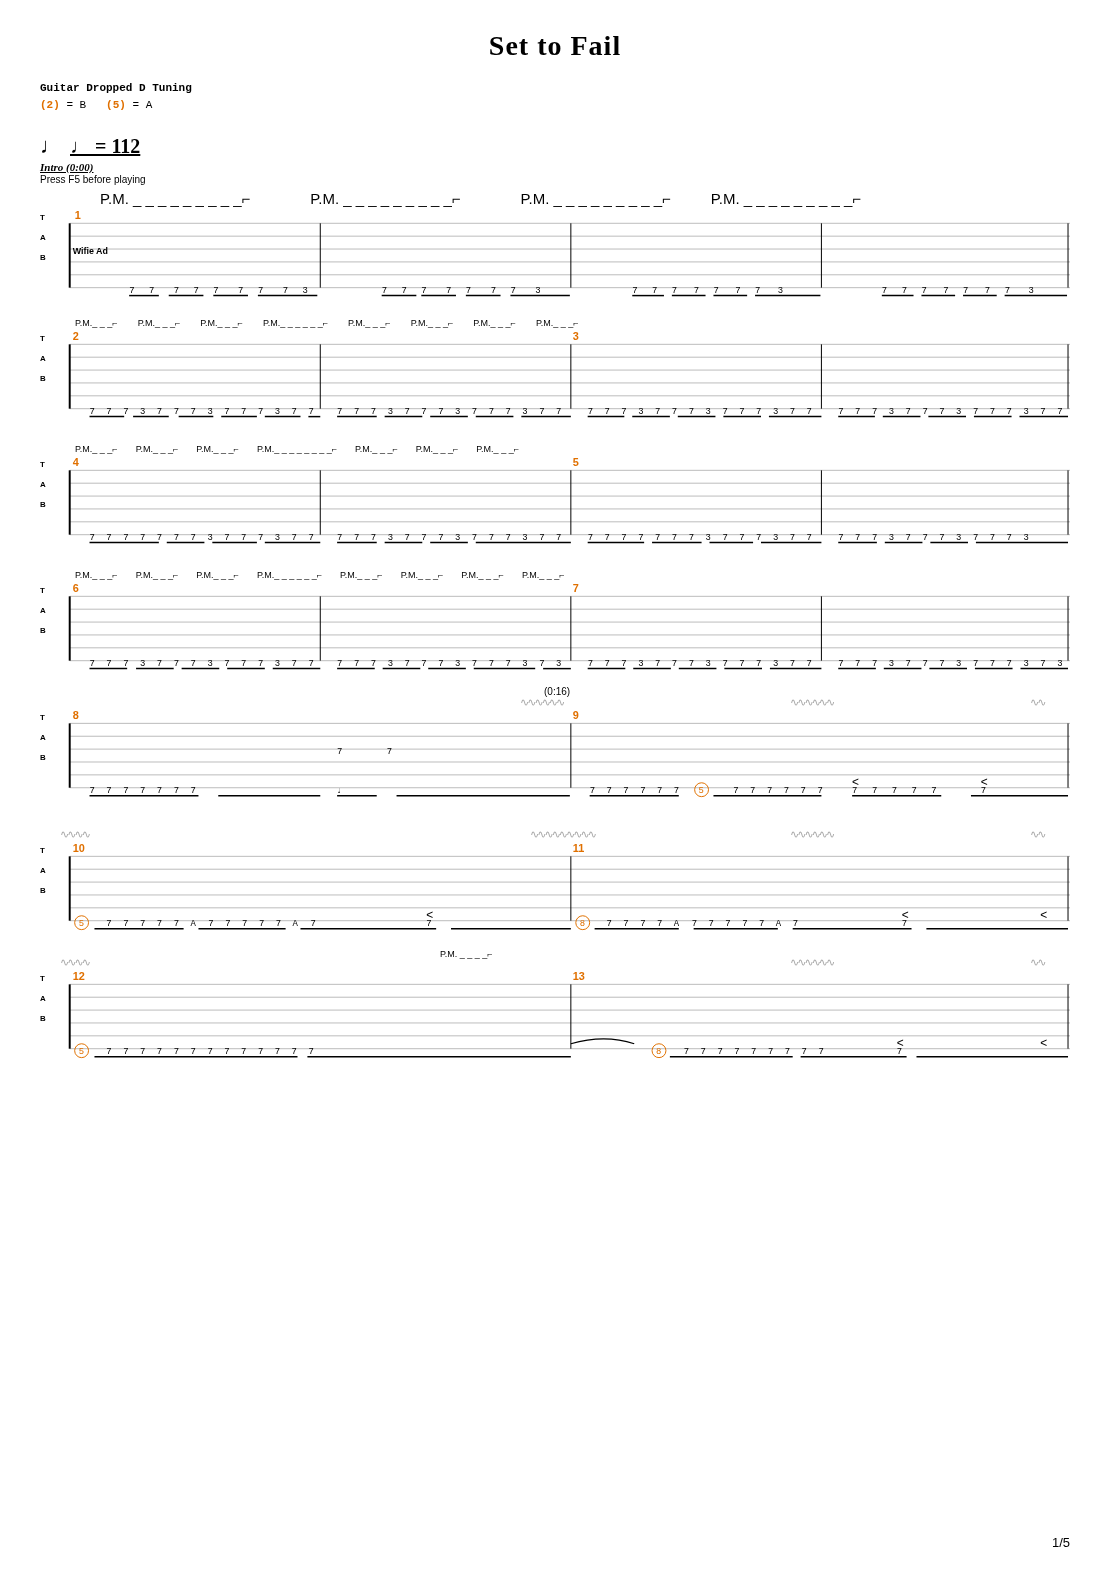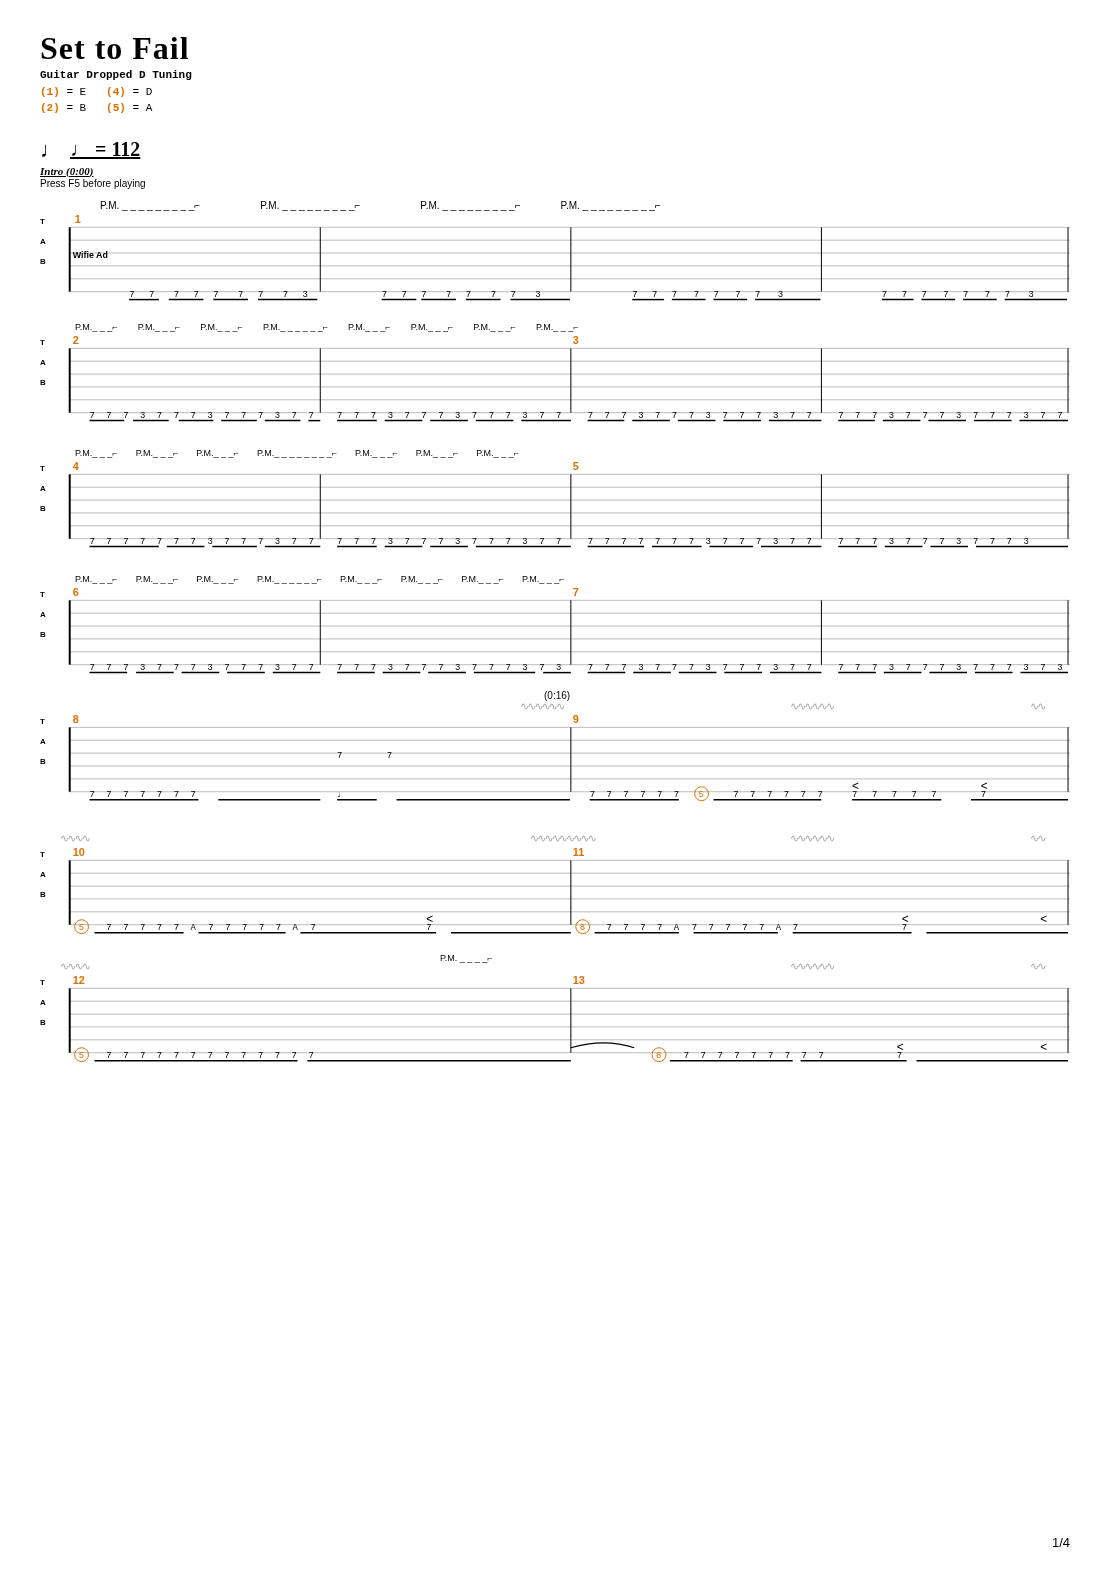--- a/index.html
+++ b/index.html
@@ -14,22 +14,24 @@
 
     .page {
       width: 1110px;
       min-height: 1570px;
       background: #fff;
       position: relative;
       padding: 30px 40px;
     }
 
     .title {
-      font-size: 32px;
+      text-align: center;
+      font-size: 28px;
       font-weight: bold;
+      margin-bottom: 18px;
       letter-spacing: 1px;
     }
 
     .tuning-info {
       font-size: 11px;
       line-height: 1.5;
       margin-bottom: 20px;
       font-family: Liberation Mono, monospace;
     }
 
@@ -67,42 +69,38 @@
 
 <div class="page">
 
   <div class="title">Set to Fail</div>
 
   <div class="tuning-info">
     <div>
       <strong>Guitar Dropped D Tuning</strong>
     </div>
     <div>
-      <span style="color:#e07000; font-weight:bold;">(1)</span> = E &nbsp;
-      <span style="color:#e07000; font-weight:bold;">(4)</span> = D
-    </div>
-    <div>
       <span style="color:#e07000; font-weight:bold;">(2)</span> = B &nbsp;
       <span style="color:#e07000; font-weight:bold;">(5)</span> = A
     </div>
   </div>
 
   <div class="tab-block">
     <div style="display:flex; align-items:center; gap:8px; margin-bottom:2px;">
       <span style="font-size:22px; font-weight:bold;">♩</span>
       <span style="font-size:20px; font-weight:bold;text-decoration:underline;">♩ = 112</span>
     </div>
     <div style="font-size:11px; font-style:italic; font-weight:bold; margin-bottom:1px;text-decoration:underline;">
       <span>Intro (0:00)</span>
     </div>
     <div style="font-size:10px; font-family:Arial,sans-serif; margin-bottom:2px;">
       <span>Press F5 before playing</span>
     </div>
 
-    <div class="annotations-row" style="padding-left:60px; font-size:10px; text-align:right;">
+    <div class="annotations-row" style="padding-left:60px; font-size:15px; text-align:right;">
       <span>P.M.&nbsp;_ _ _ _ _ _ _ _ _⌐</span>
       <span style="margin-left:60px;">P.M.&nbsp;_ _ _ _ _ _ _ _ _⌐</span>
       <span style="margin-left:60px;">P.M.&nbsp;_ _ _ _ _ _ _ _ _⌐</span>
       <span style="margin-left:40px;">P.M.&nbsp;_ _ _ _ _ _ _ _ _⌐</span>
     </div>
 
     <svg class="tab-svg" viewBox="0 0 1040 90" height="90">
 
       <line x1="30" y1="15" x2="1040" y2="15" stroke="#aaa" stroke-width="0.8"></line>
       <line x1="30" y1="28" x2="1040" y2="28" stroke="#aaa" stroke-width="0.8"></line>
@@ -713,15 +711,15 @@
 
       <text x="865" y="78" font-size="12" font-family="Arial">&lt;</text>
       <text x="865" y="85" font-size="9" font-family="Courier New">7</text>
       <text x="1010" y="78" font-size="12" font-family="Arial">&lt;</text>
       <line x1="636" y1="88" x2="760" y2="88" stroke="#000" stroke-width="1.5"></line>
       <line x1="768" y1="88" x2="875" y2="88" stroke="#000" stroke-width="1.5"></line>
       <line x1="885" y1="88" x2="1038" y2="88" stroke="#000" stroke-width="1.5"></line>
     </svg>
   </div>
 
-  <div class="page-number">1/4</div>
+  <div class="page-number">1/5</div>
 
 </div>
 
 </body></html>

